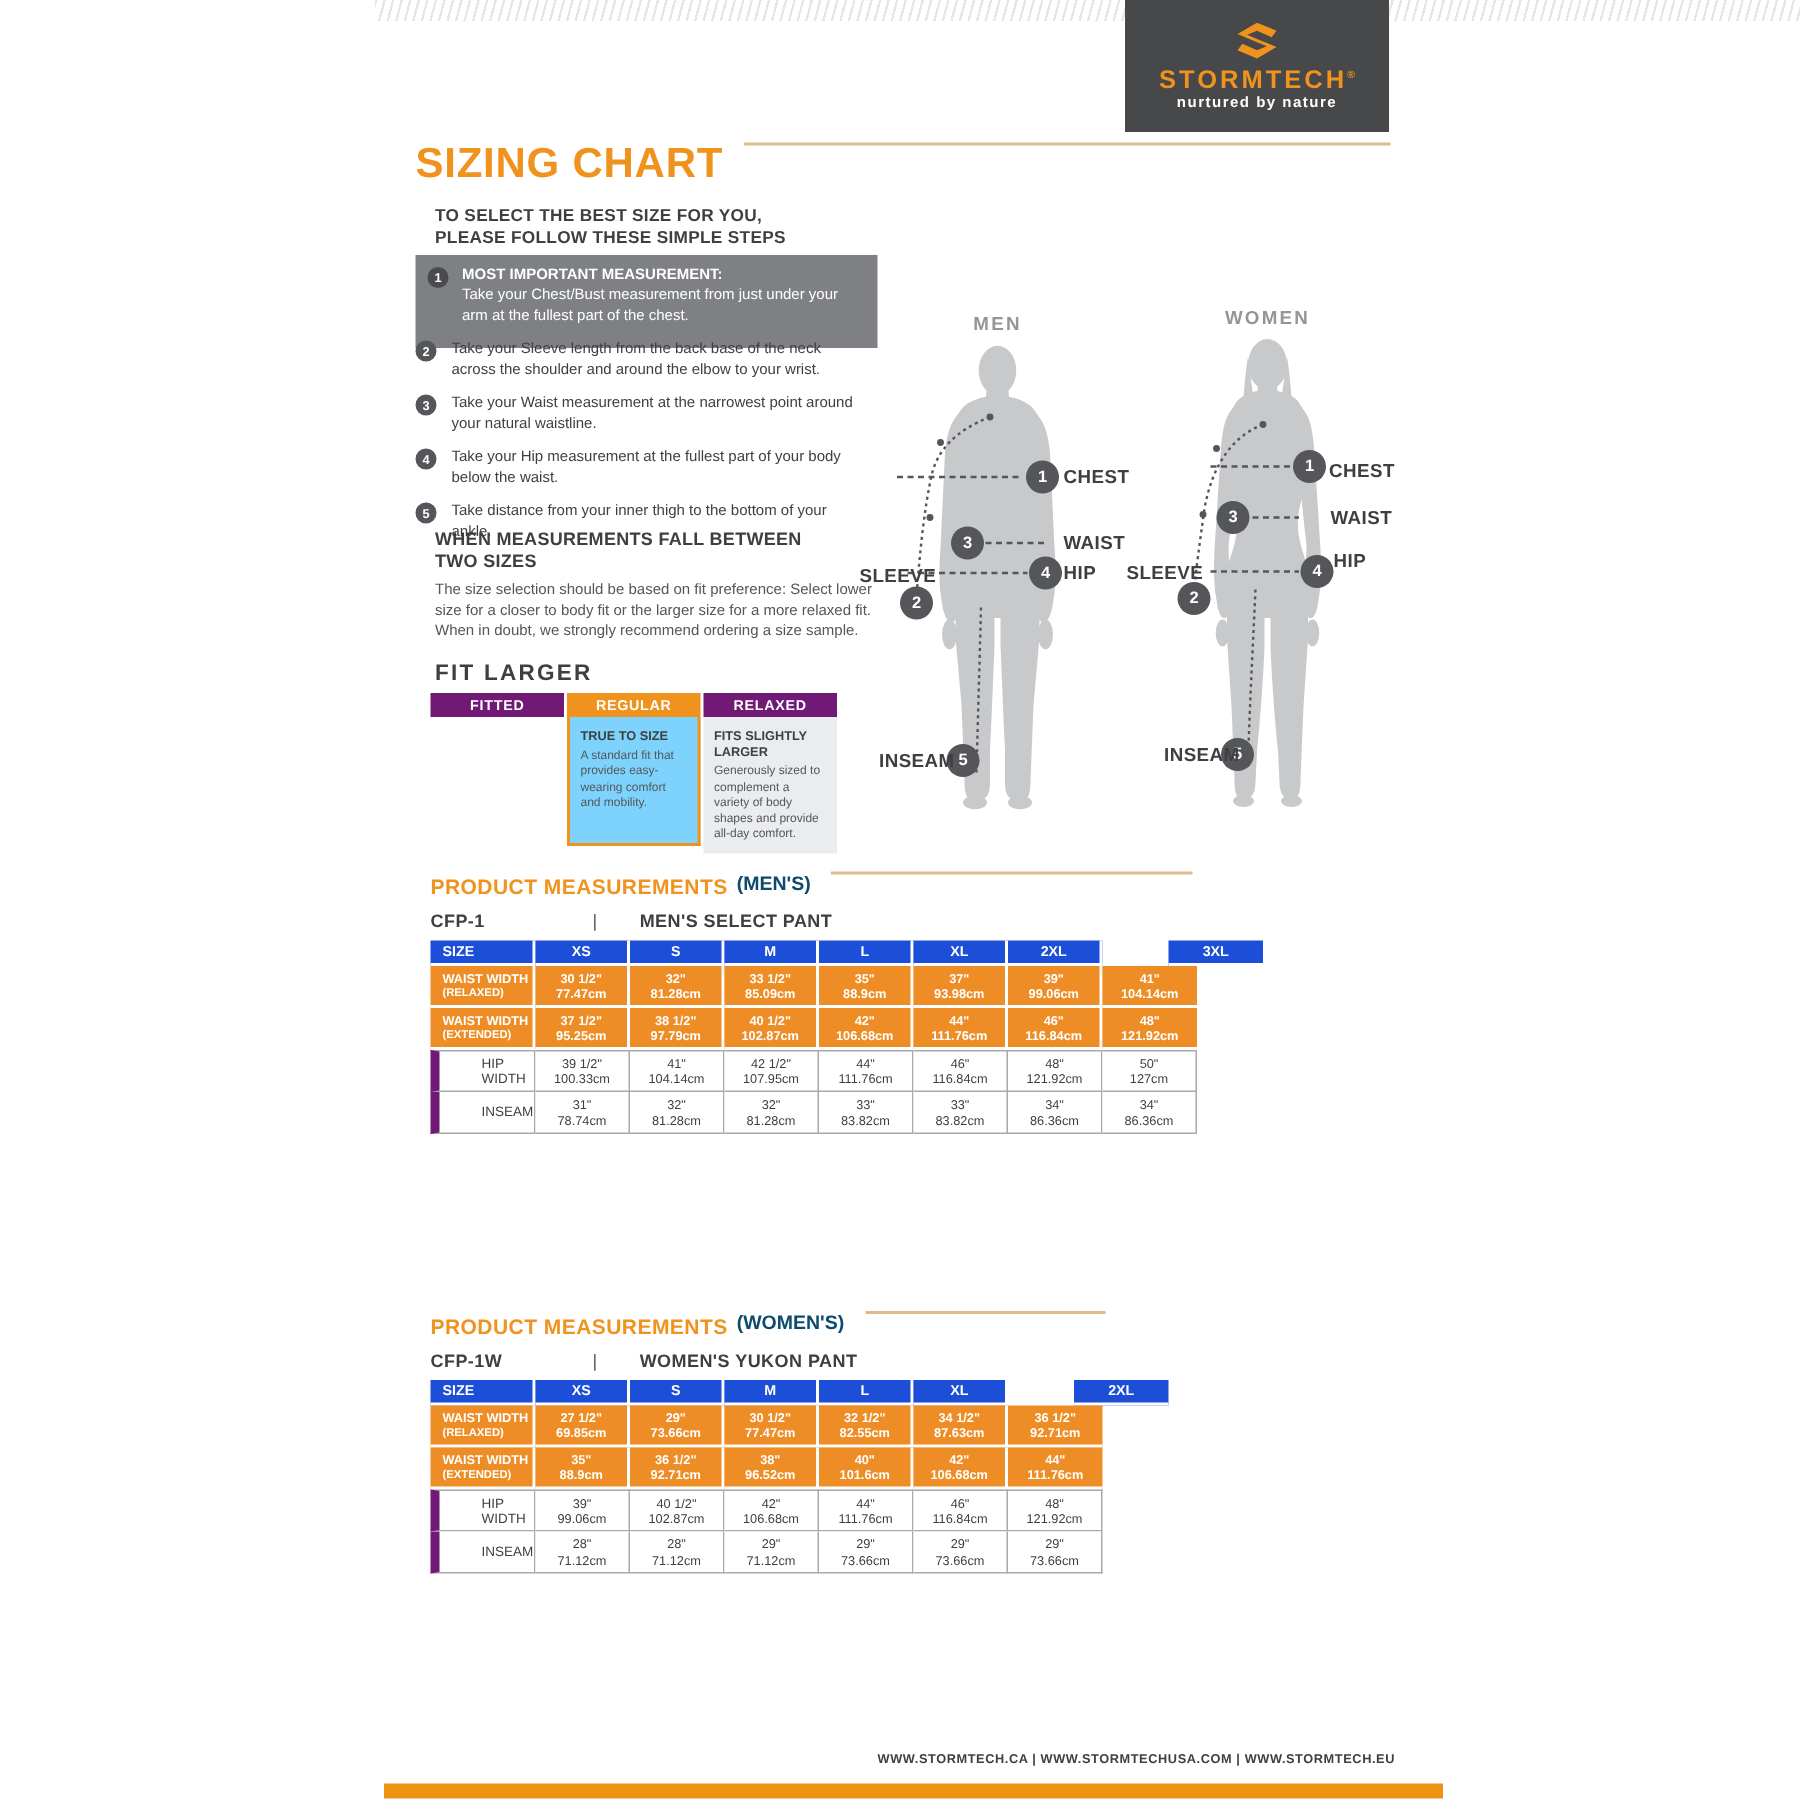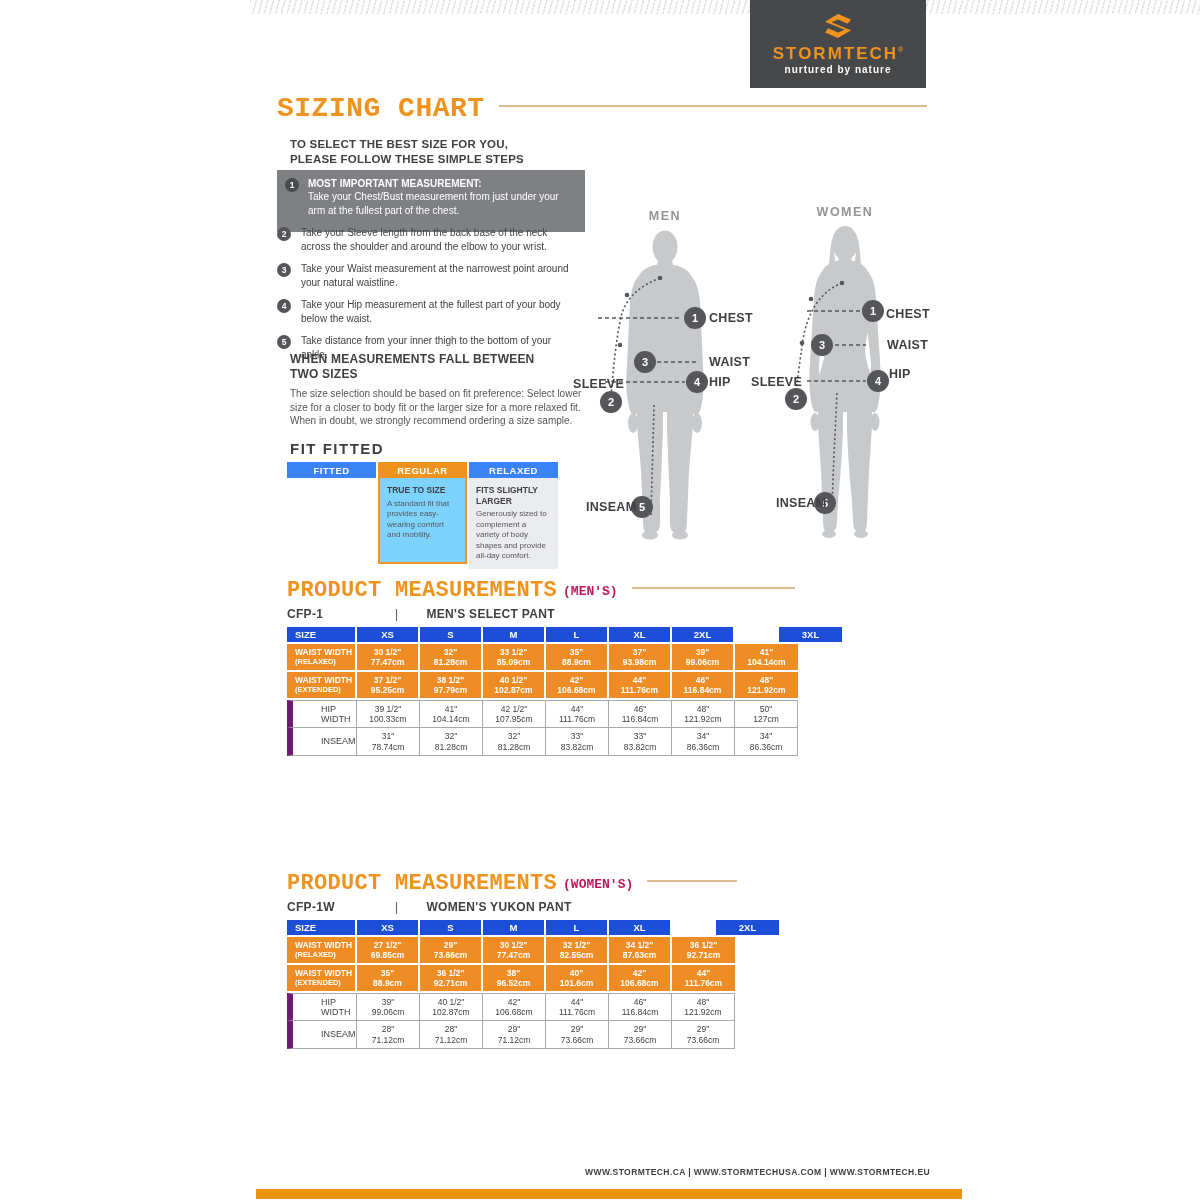--- a/index.html
+++ b/index.html
@@ -11,25 +11,25 @@
     background:repeating-linear-gradient(105deg,#e6e6e6 0 1.5px,transparent 1.5px 5.5px);}
 
   
   .logo-box{position:absolute;left:750px;top:0;width:176px;height:88px;background:#47484A;
     display:flex;flex-direction:column;align-items:center;justify-content:center;gap:2px;}
   .logo-brand{color:#F0931E;font-weight:800;font-size:17px;letter-spacing:2px;line-height:17px;}
   .logo-brand sup{font-size:7px;letter-spacing:0;}
   .logo-tagline{color:#fff;font-size:10px;letter-spacing:1px;font-weight:600;}
 
   
-  .heading-row{position:absolute;display:flex;align-items:center;font-family:Liberation Mono, monospace;}
+  .heading-row{position:absolute;display:flex;align-items:flex-start;}
   .rule{flex:1;height:2px;background:#DDBC8E;margin-left:14px;margin-bottom:6px;}
   h1.title{margin:0;color:#F0931E;font-size:28px;font-weight:800;letter-spacing:.5px;line-height:28px;}
-  h2.sect{margin:0;color:#F0931E;font-size:22px;font-weight:800;letter-spacing:.3px;line-height:20px;white-space:nowrap;}
-  .sect-tag{color:#be185d;font-size:13px;font-weight:700;margin-left:6px;white-space:nowrap;}
+  h2.sect{margin:0;color:#F0931E;font-size:14px;font-weight:800;letter-spacing:.3px;line-height:20px;white-space:nowrap;}
+  .sect-tag{color:#0c4a6e;font-size:13px;font-weight:700;margin-left:6px;white-space:nowrap;}
 
   .intro{position:absolute;left:290px;top:137px;font-size:11.5px;font-weight:800;line-height:15px;letter-spacing:.2px;}
 
   
   .step1-box{position:absolute;left:277px;top:170px;width:292px;height:48px;background:#7E8083;
     display:flex;gap:9px;padding:7px 8px;box-sizing:content-box;}
   .step-circle{flex:0 0 14px;width:14px;height:14px;border-radius:50%;background:#4A4B4D;color:#fff;
     font-size:8.5px;font-weight:700;display:flex;align-items:center;justify-content:center;margin-top:1px;}
   .step1-title{color:#fff;font-size:10px;font-weight:800;line-height:13px;}
   .step1-text{color:#fff;font-size:10px;line-height:13.5px;}
@@ -42,21 +42,21 @@
 
   .between{position:absolute;left:290px;top:352px;width:298px;}
   .between-h{font-size:12px;font-weight:800;line-height:15px;letter-spacing:.2px;}
   .between-p{font-size:10px;line-height:13.5px;color:#55565A;margin-top:5px;}
 
   .fitguide-h{position:absolute;left:290px;top:440px;font-size:15px;font-weight:800;letter-spacing:1.5px;}
 
   
   .fit-table{position:absolute;left:287px;top:462px;display:flex;gap:2px;}
   .fit-col{width:89px;display:flex;flex-direction:column;}
-  .fit-head{height:16px;display:flex;align-items:center;justify-content:center;background:#3b82f6;
+  .fit-head{height:16px;display:flex;align-items:center;justify-content:center;background:#701a75;
     color:#fff;font-size:9.5px;font-weight:700;letter-spacing:.5px;}
   .fit-col-orange .fit-head{background:#F0931E;}
   .fit-body{background:#EBECED;padding:7px;min-height:62px;}
   .fit-col-orange .fit-body{background:#7dd3fc;border:2px solid #F0931E;border-top:none;min-height:70px;}
   .fit-title{font-size:8.5px;font-weight:800;line-height:10.5px;}
   .fit-text{font-size:8px;line-height:10.5px;color:#55565A;margin-top:3px;}
 
   
   .figure{position:absolute;width:200px;height:345px;}
   .fig-title{position:absolute;left:0;top:4px;width:100%;text-align:center;color:#939598;
@@ -148,21 +148,21 @@
     </div>
 
   <div class="between">
     <div class="between-h">
       <div>WHEN MEASUREMENTS FALL BETWEEN</div>
       <div>TWO SIZES</div>
     </div>
     <div class="between-p">The size selection should be based on fit preference: Select lower size for a closer to body fit or the larger size for a more relaxed fit. When in doubt, we strongly recommend ordering a size sample.</div>
   </div>
 
-  <div class="fitguide-h">FIT FITTED</div>
+  <div class="fitguide-h">FIT LARGER</div>
   <div class="fit-table">
       <div class="fit-col">
         <div class="fit-head">FITTED</div>
       </div>
       <div class="fit-col fit-col-orange">
         <div class="fit-head">REGULAR</div>
         <div class="fit-body">
           <div class="fit-title">TRUE TO SIZE</div>
           <div class="fit-text">A standard fit that provides easy-wearing comfort and mobility.</div>
         </div>

